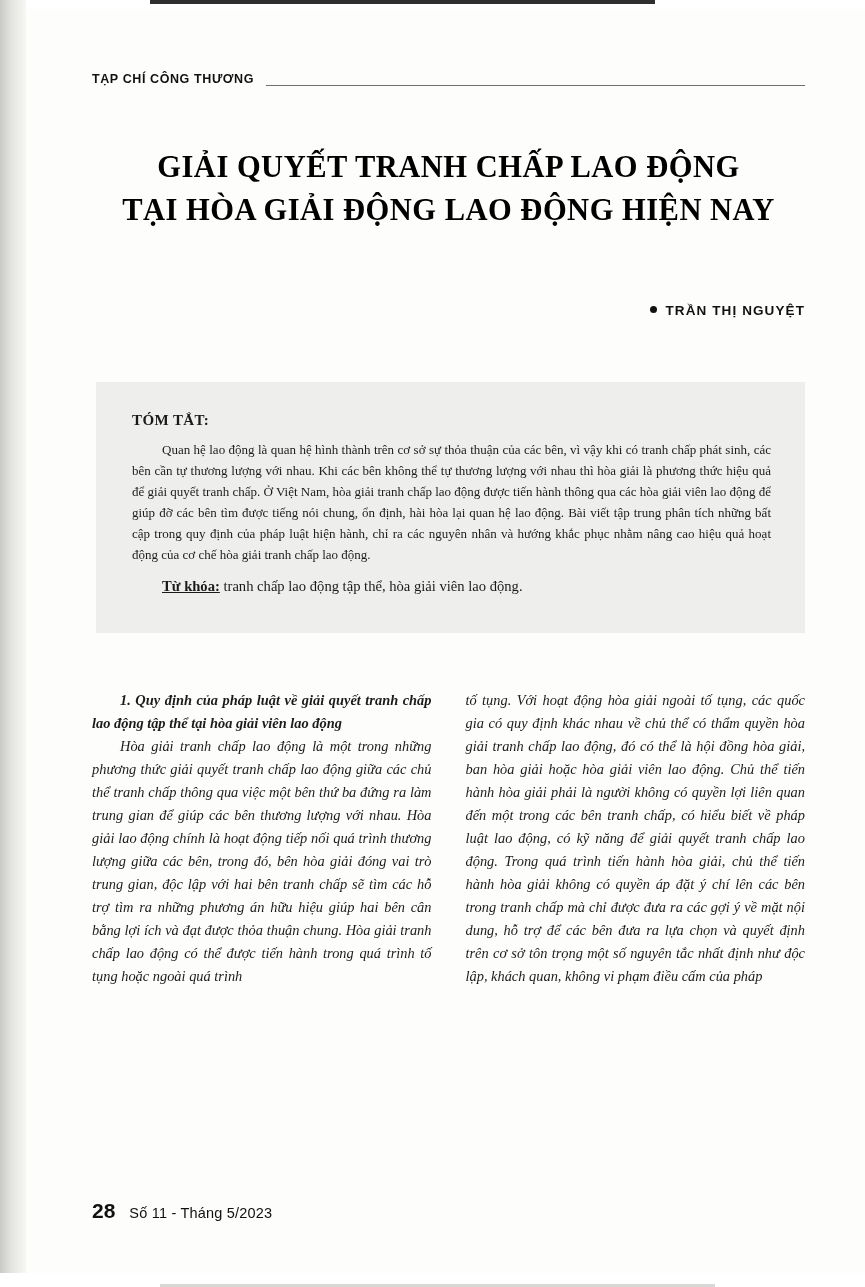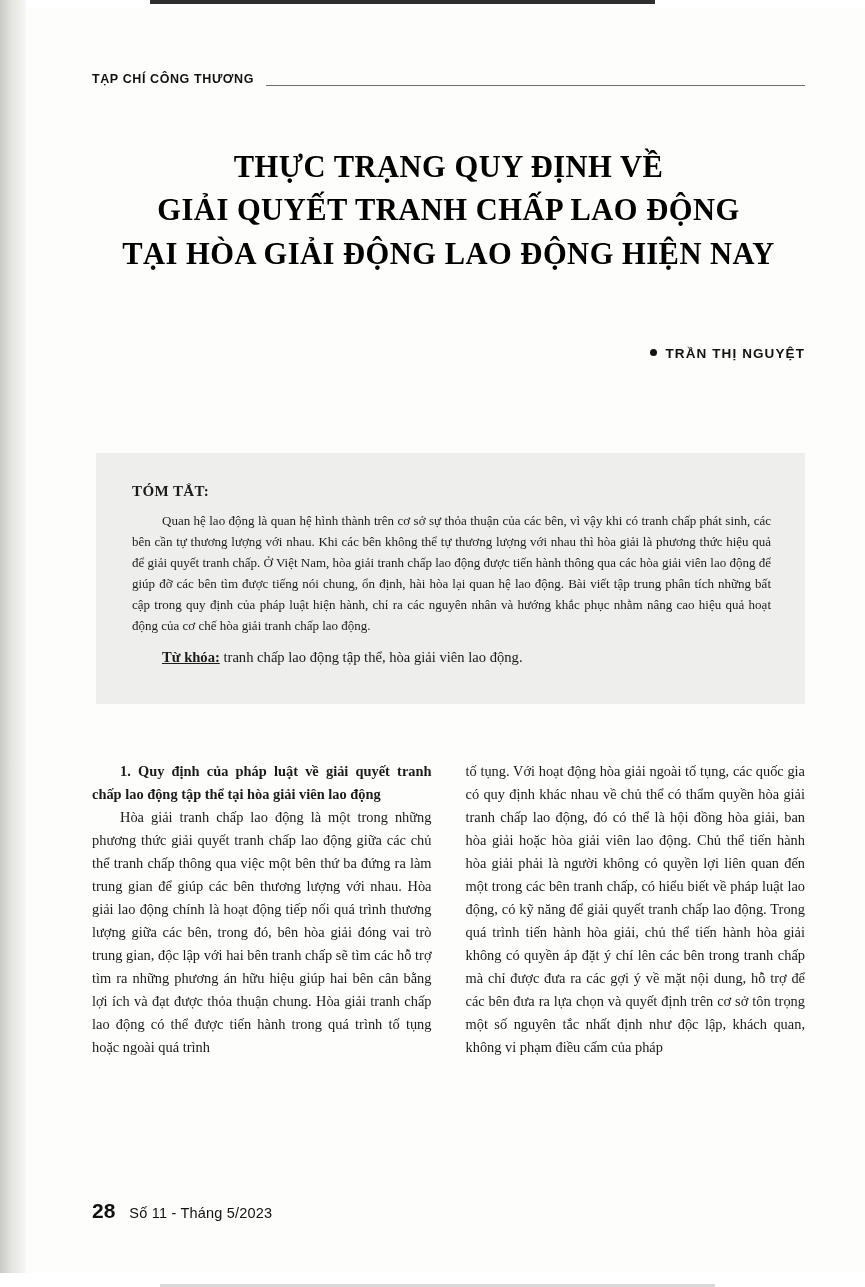--- a/index.html
+++ b/index.html
@@ -110,21 +110,21 @@
     display: inline-block;
     width: 7px; height: 7px;
     border-radius: 50%;
     background: #111;
     margin-right: 9px;
     vertical-align: 2px;
   }
 
   
   .abstract {
-    margin-top: 92px;
+    margin-top: 64px;
     margin-left: 4px;
     background: #eeeeec;
     padding: 30px 34px 34px 36px;
   }
   .abstract-label {
     font-family: "Liberation Serif", serif;
     font-weight: bold;
     font-size: 15px;
     letter-spacing: 0.4px;
     margin-bottom: 10px;
@@ -143,20 +143,21 @@
     text-align: justify;
     text-indent: 30px;
   }
   .keywords b { font-weight: bold; text-decoration: underline; }
 
   
   .columns {
     margin-top: 56px;
     display: flex;
     gap: 34px;
+    font-style: italic;
   }
   .col {
     flex: 1;
     font-size: 14.4px;
     line-height: 1.60;
     text-align: justify;
     color: #1b1b1b;
   }
   .col p {
     margin: 0;
@@ -202,21 +203,20 @@
   <div class="scan-edge-bottom"></div>
 
   <div class="content">
 
     <div class="runhead">
       <div class="runhead-text">TẠP CHÍ CÔNG THƯƠNG</div>
       <div class="runhead-rule"></div>
     </div>
 
     <div class="title-block">
-      <span class="tline">THỰC TRẠNG QUY ĐỊNH VỀ</span>
       <span class="tline">GIẢI QUYẾT TRANH CHẤP LAO ĐỘNG</span>
       <span class="tline">TẠI HÒA GIẢI ĐỘNG LAO ĐỘNG HIỆN NAY</span>
     </div>
 
     <div class="author">
       <span class="bullet"></span><span>TRẦN THỊ NGUYỆT</span>
     </div>
 
     <div class="abstract">
       <div class="abstract-label">TÓM TẮT:</div>

